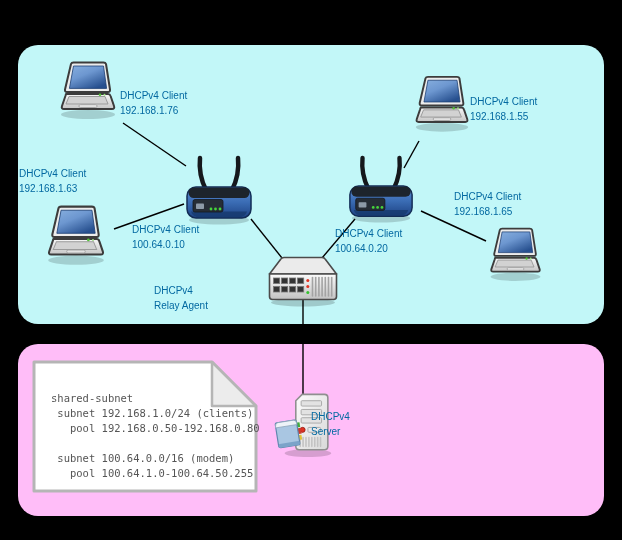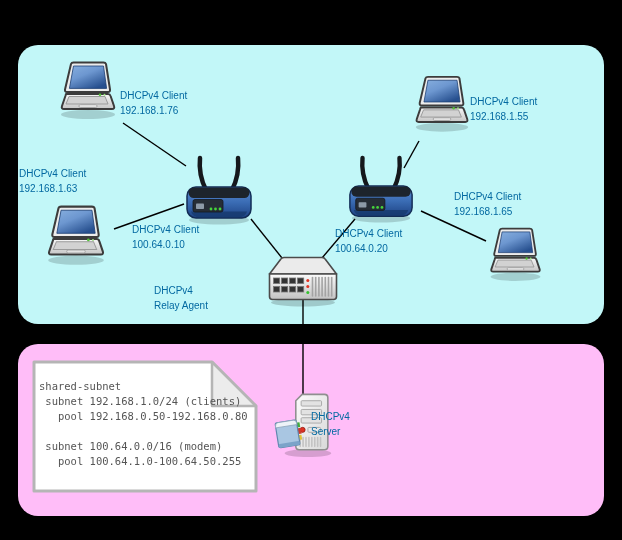--- a/index.html
+++ b/index.html
@@ -14,21 +14,21 @@
   .icon{position:absolute;}
   .node-label{
     position:absolute;text-align:left;font-size:10px;line-height:15px;
     color:#0369a1;white-space:pre-line;width:124px;
   }
   .note{
     position:absolute;left:30px;top:358px;width:230px;height:137px;
   }
   .note-bg{position:absolute;left:0;top:0;width:230px;height:137px;}
   .note-text{
-    position:absolute;left:9px;top:21px;margin:0;
+    position:absolute;left:9px;top:21px;margin:12px;
     font-family:"DejaVu Sans Mono","Liberation Mono",monospace;
     font-size:10.5px;line-height:15px;color:#555;white-space:pre;
   }
 </style>
 </head>
 <body>
 
 <div class="canvas">
 
   <svg width="0" height="0" style="position:absolute" aria-hidden="true">

